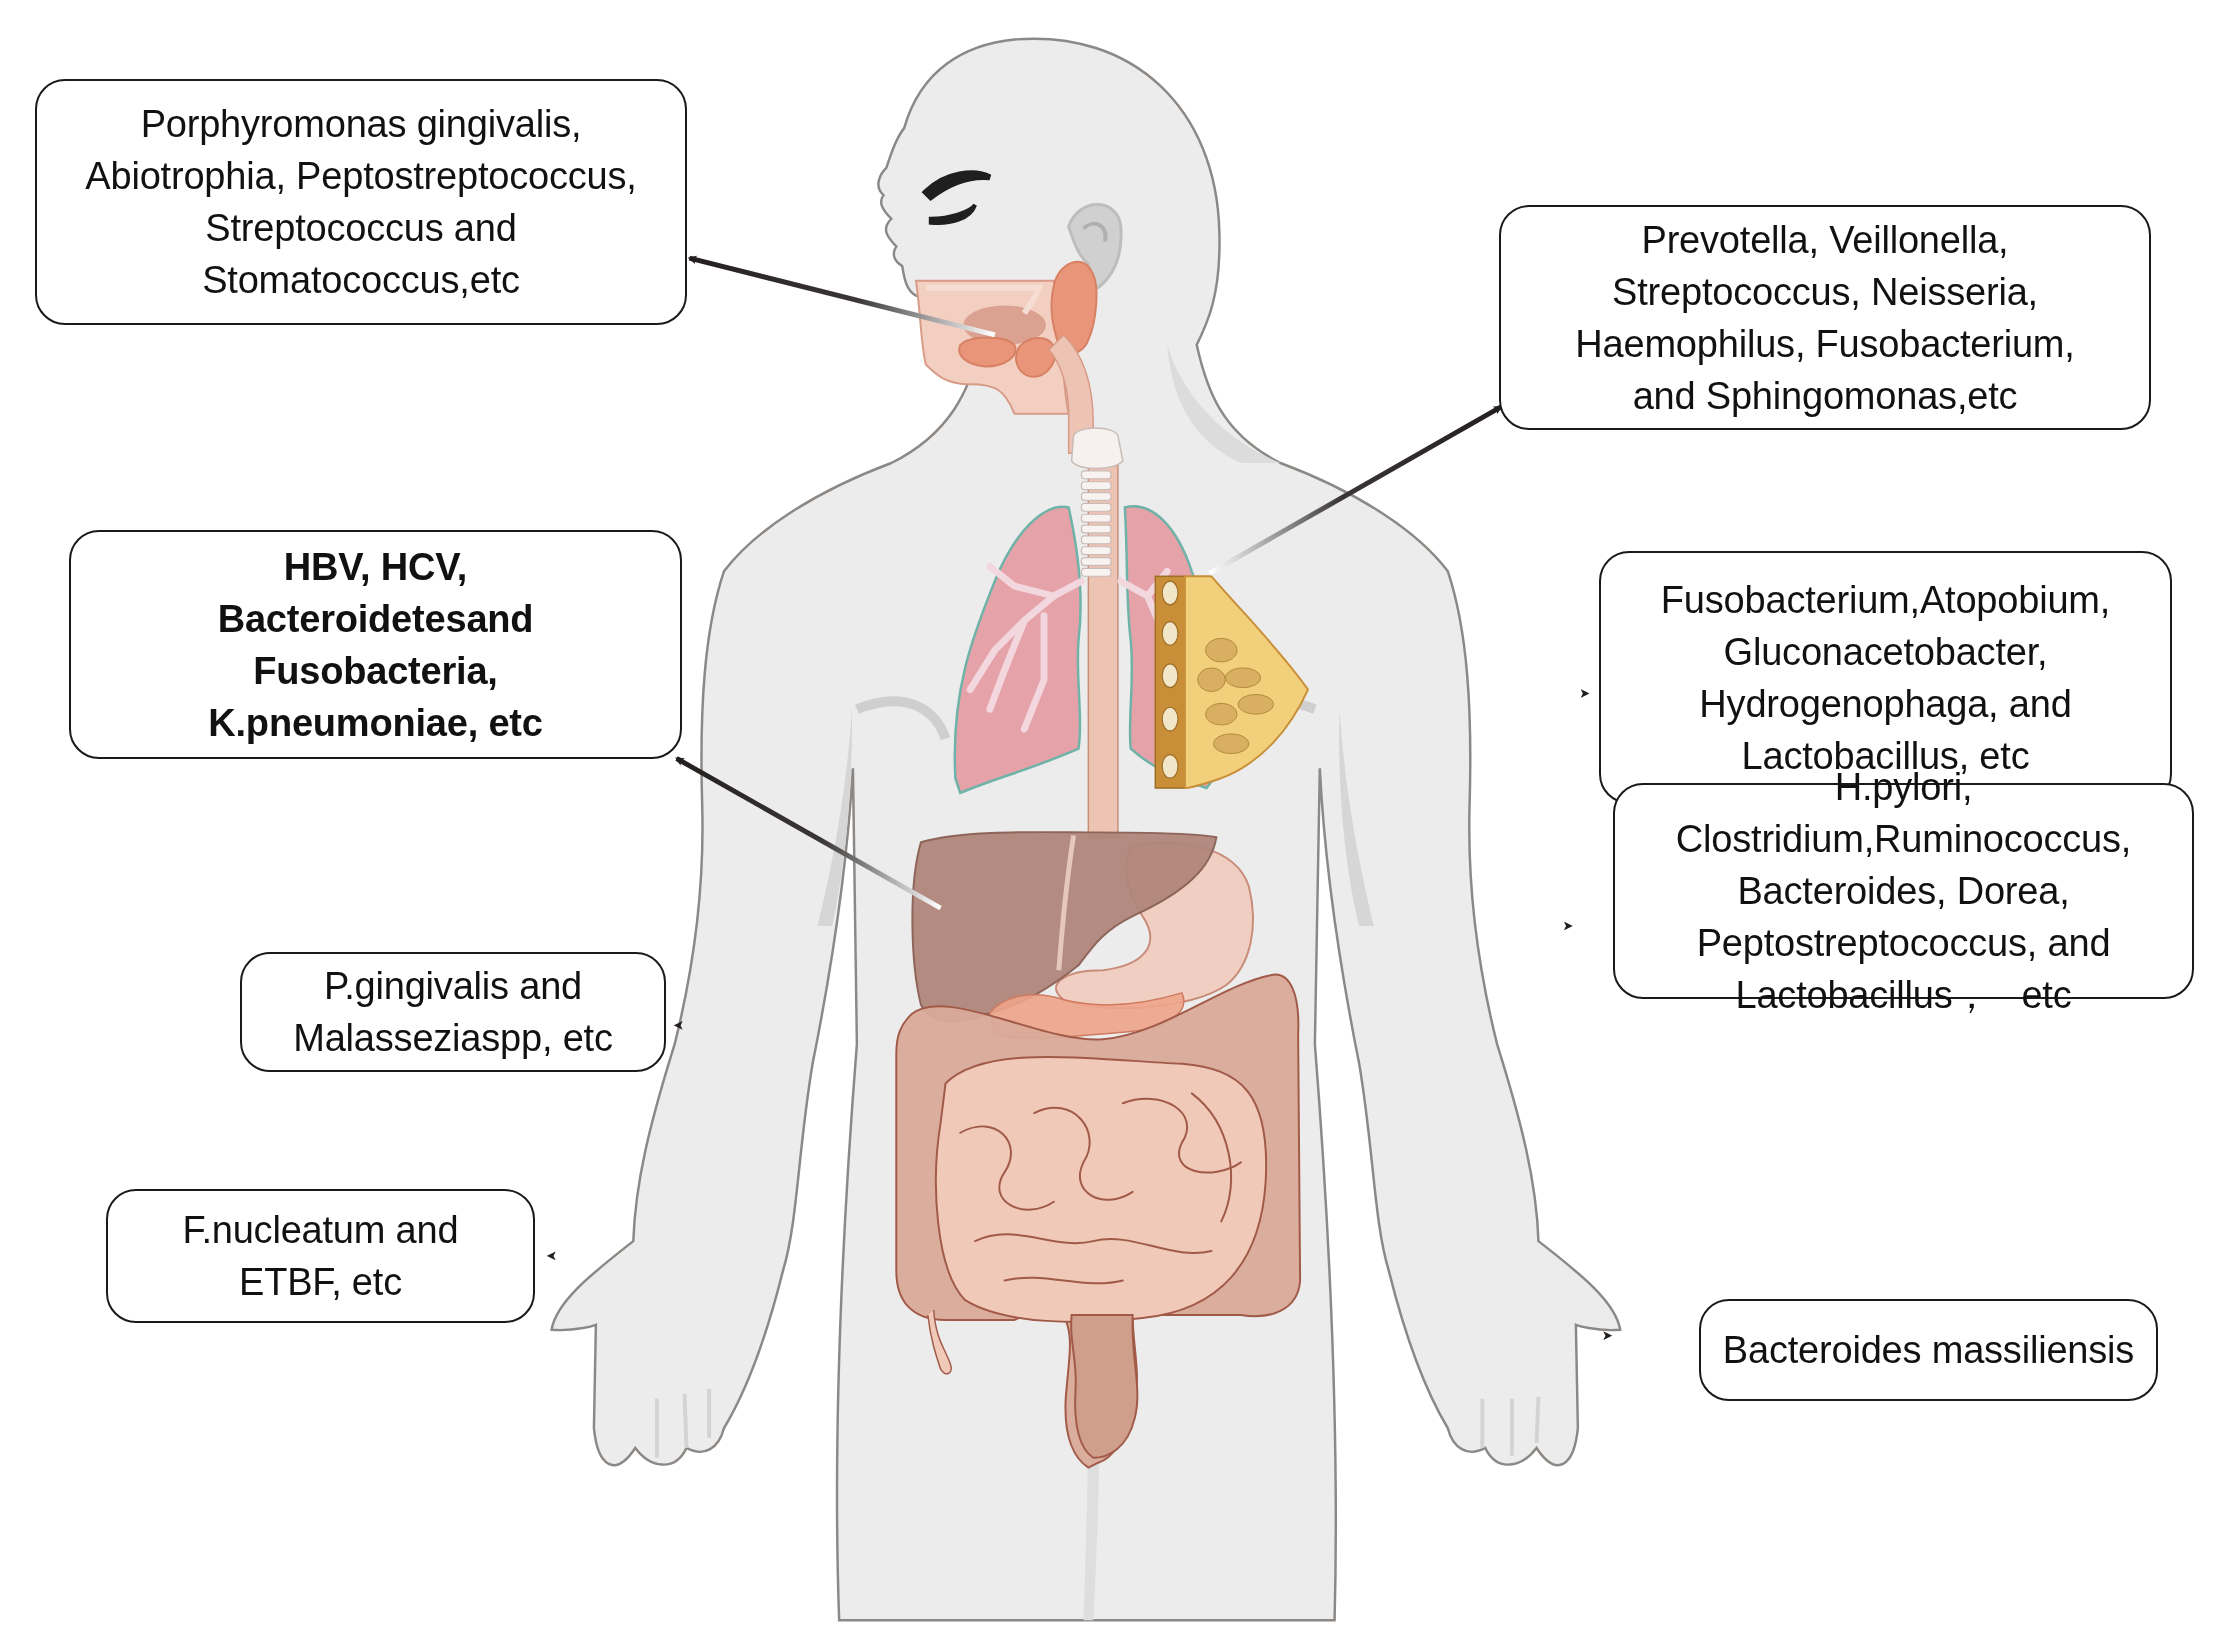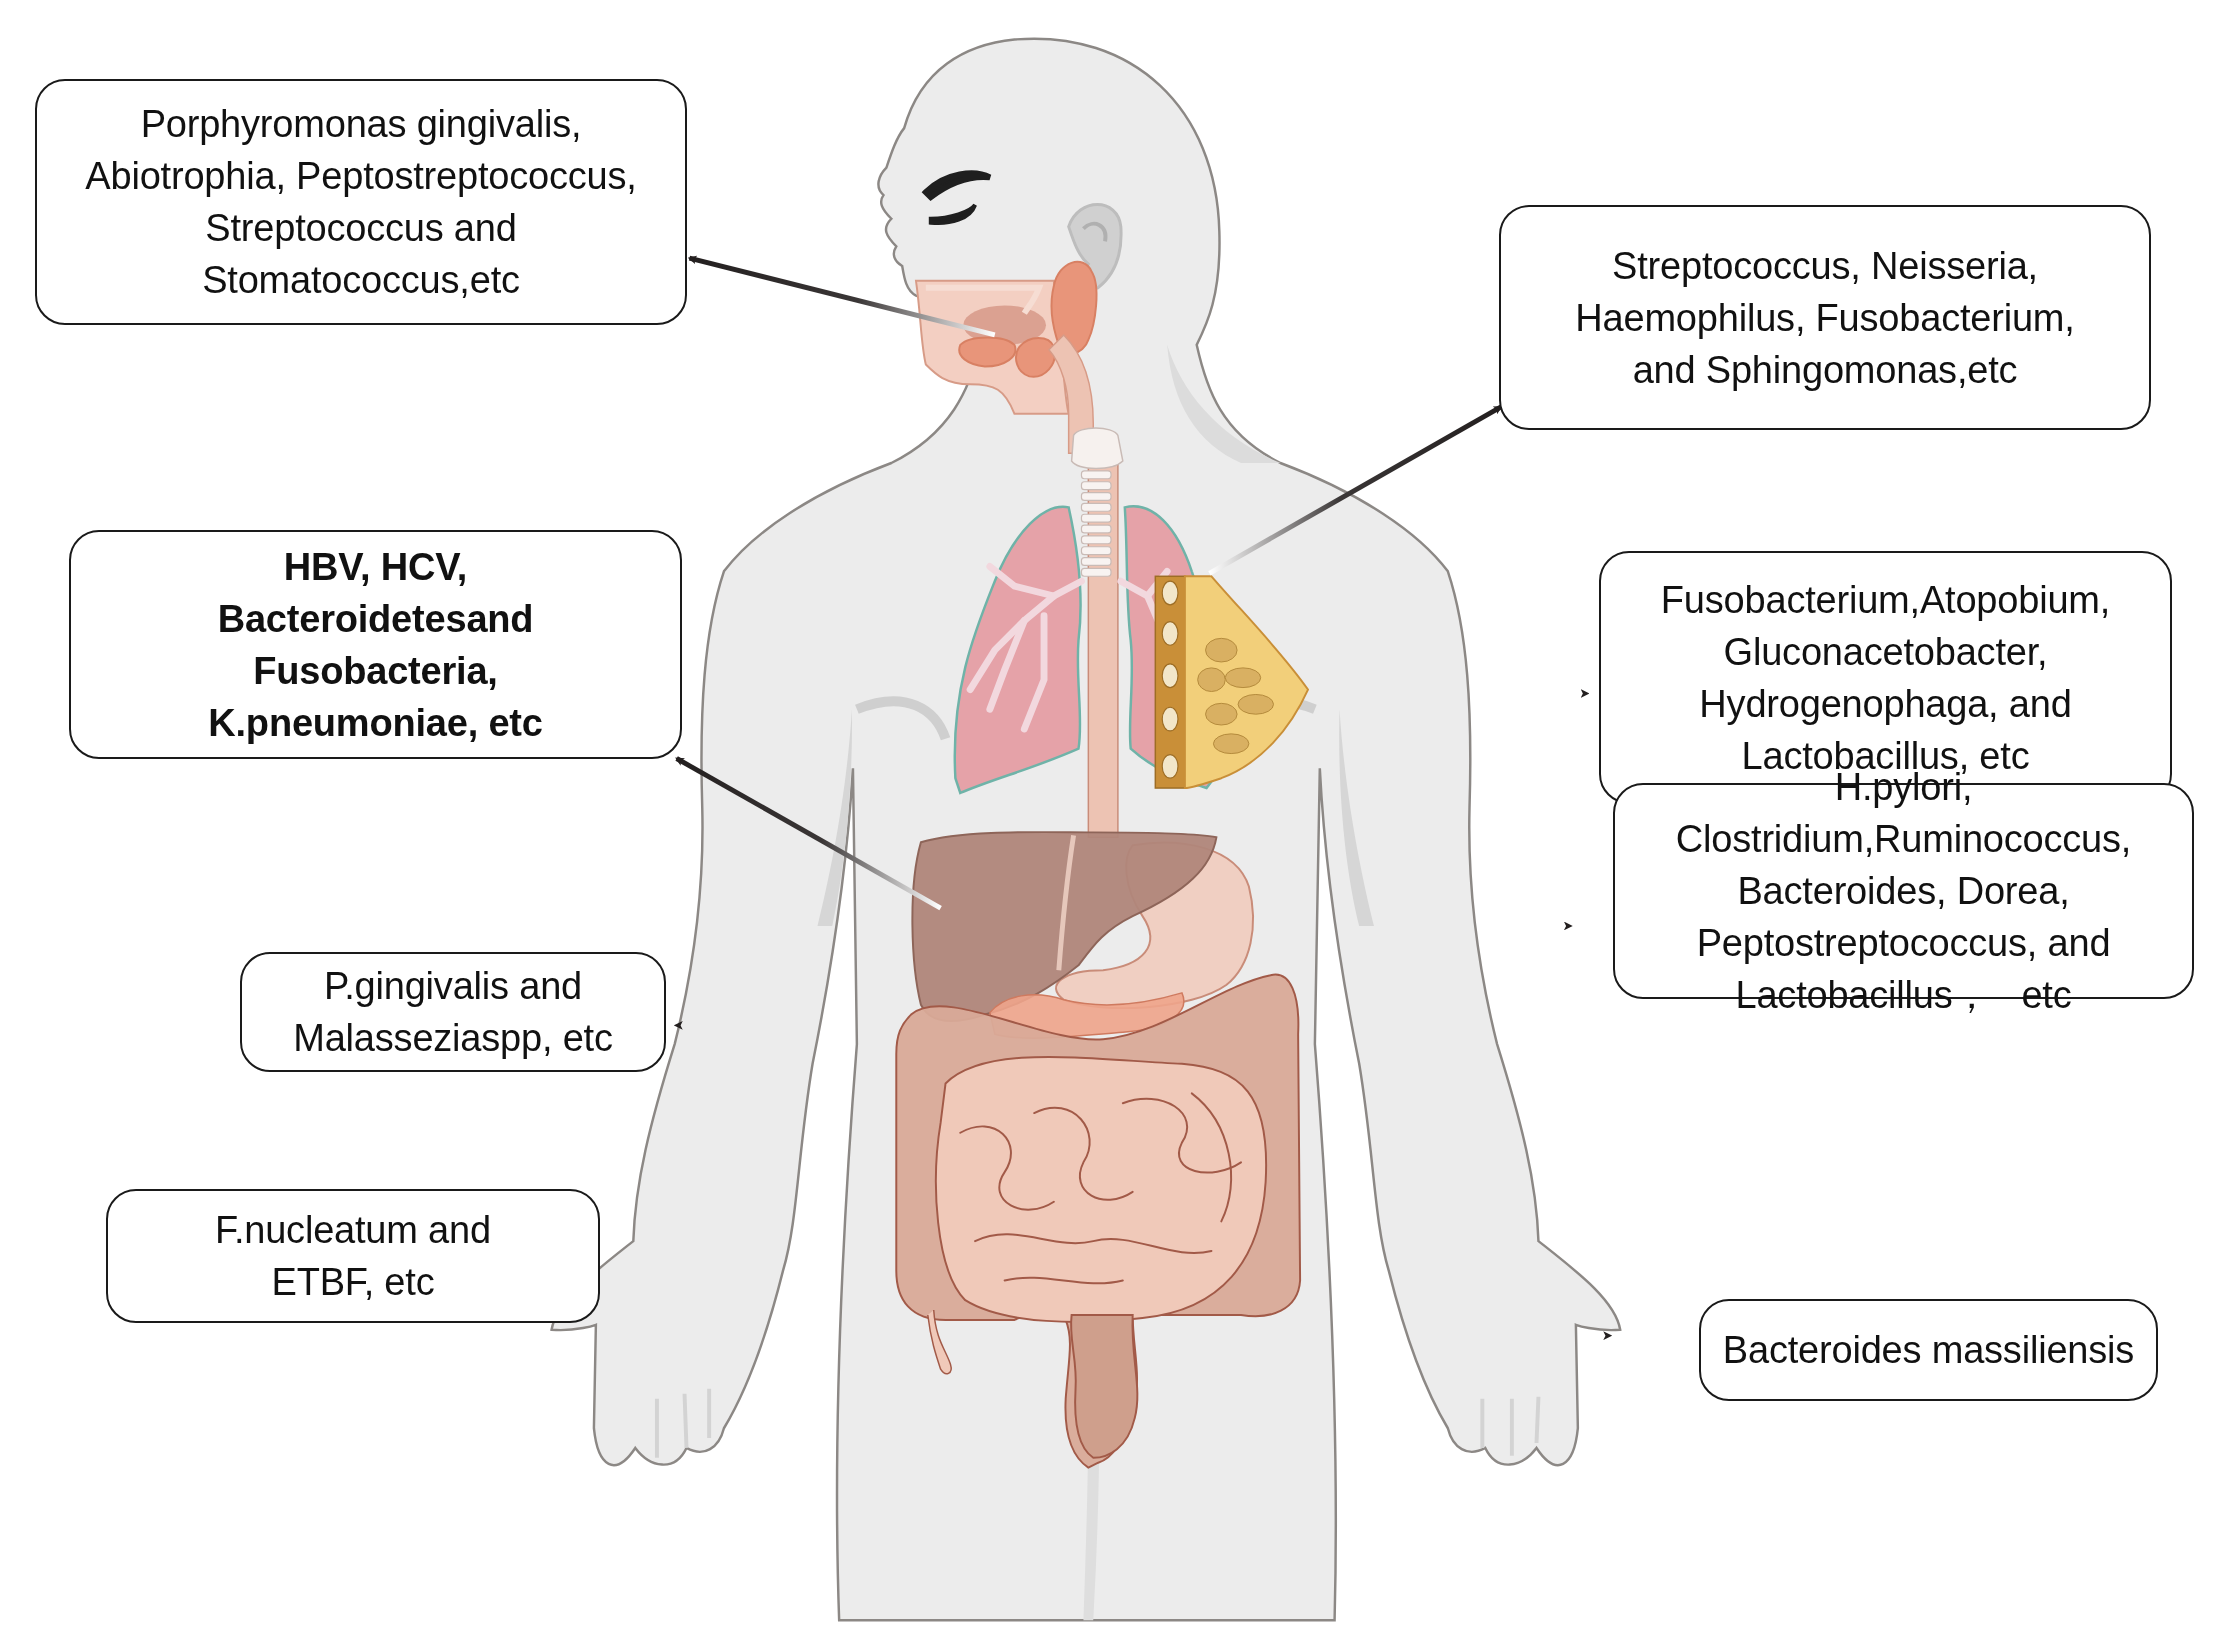--- a/index.html
+++ b/index.html
@@ -172,20 +172,21 @@
 </svg>
 
 <div class="label-box" style="left:35px; top:79px; width:652px; height:246px;">
   <span>Porphyromonas gingivalis,</span>
   <span>Abiotrophia, Peptostreptococcus,</span>
   <span>Streptococcus and</span>
   <span>Stomatococcus,etc</span>
 </div>
 
 <div class="label-box" style="left:1499px; top:205px; width:652px; height:225px;">
+  <span>Prevotella, Veillonella,</span>
   <span>Streptococcus, Neisseria,</span>
   <span>Haemophilus, Fusobacterium,</span>
   <span>and Sphingomonas,etc</span>
 </div>
 
 <div class="label-box" style="left:69px; top:530px; width:613px; height:229px;font-weight:bold;">
   <span>HBV, HCV,</span>
   <span>Bacteroidetesand</span>
   <span>Fusobacteria,</span>
   <span>K.pneumoniae, etc</span>
@@ -204,21 +205,21 @@
   <span>Bacteroides, Dorea,</span>
   <span>Peptostreptococcus, and</span>
   <span>Lactobacillus，   etc</span>
 </div>
 
 <div class="label-box" style="left:240px; top:952px; width:426px; height:120px;">
   <span>P.gingivalis and</span>
   <span>Malasseziaspp, etc</span>
 </div>
 
-<div class="label-box" style="left:106px; top:1189px; width:494px; height:134px;">
+<div class="label-box" style="left:106px; top:1189px; width:429px; height:134px;">
   <span>F.nucleatum and</span>
   <span>ETBF, etc</span>
 </div>
 
 <div class="label-box" style="left:1699px; top:1283px; width:459px; height:102px;margin-top:16px;">
   <span>Bacteroides massiliensis</span>
 </div>
 
 
 </body></html>

